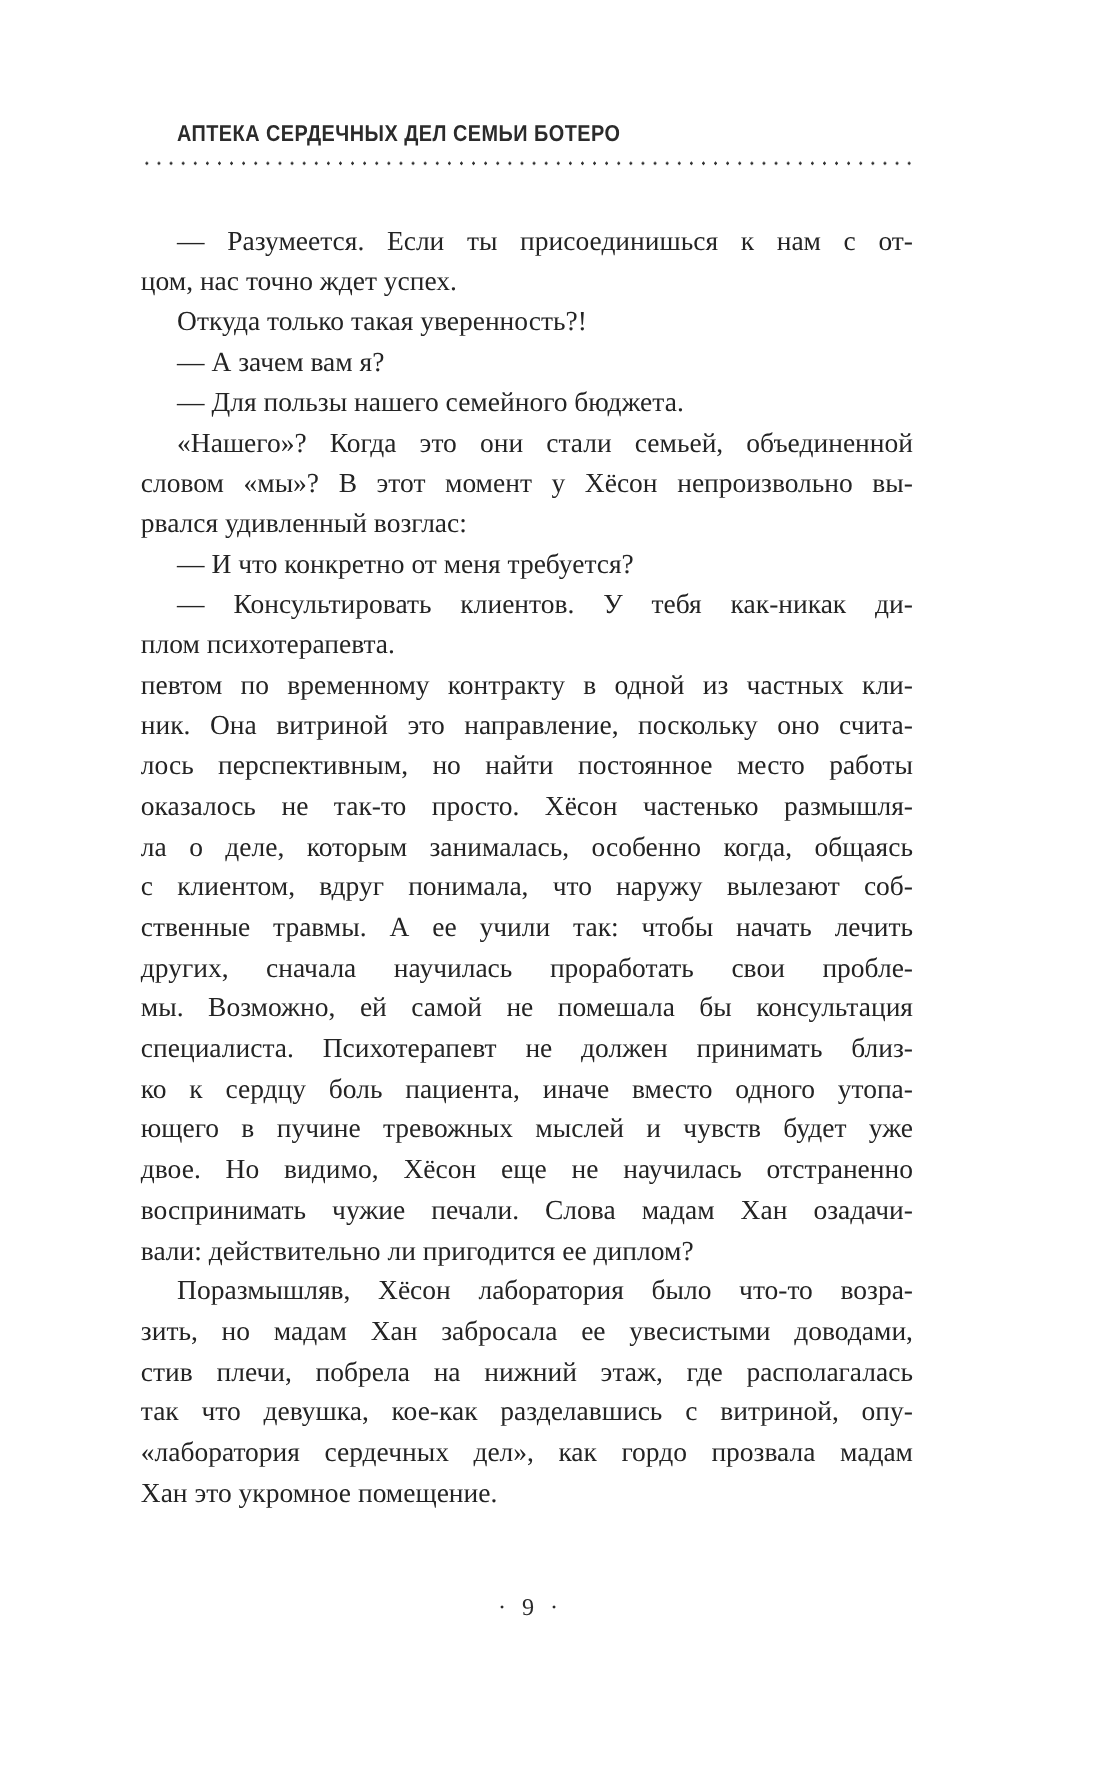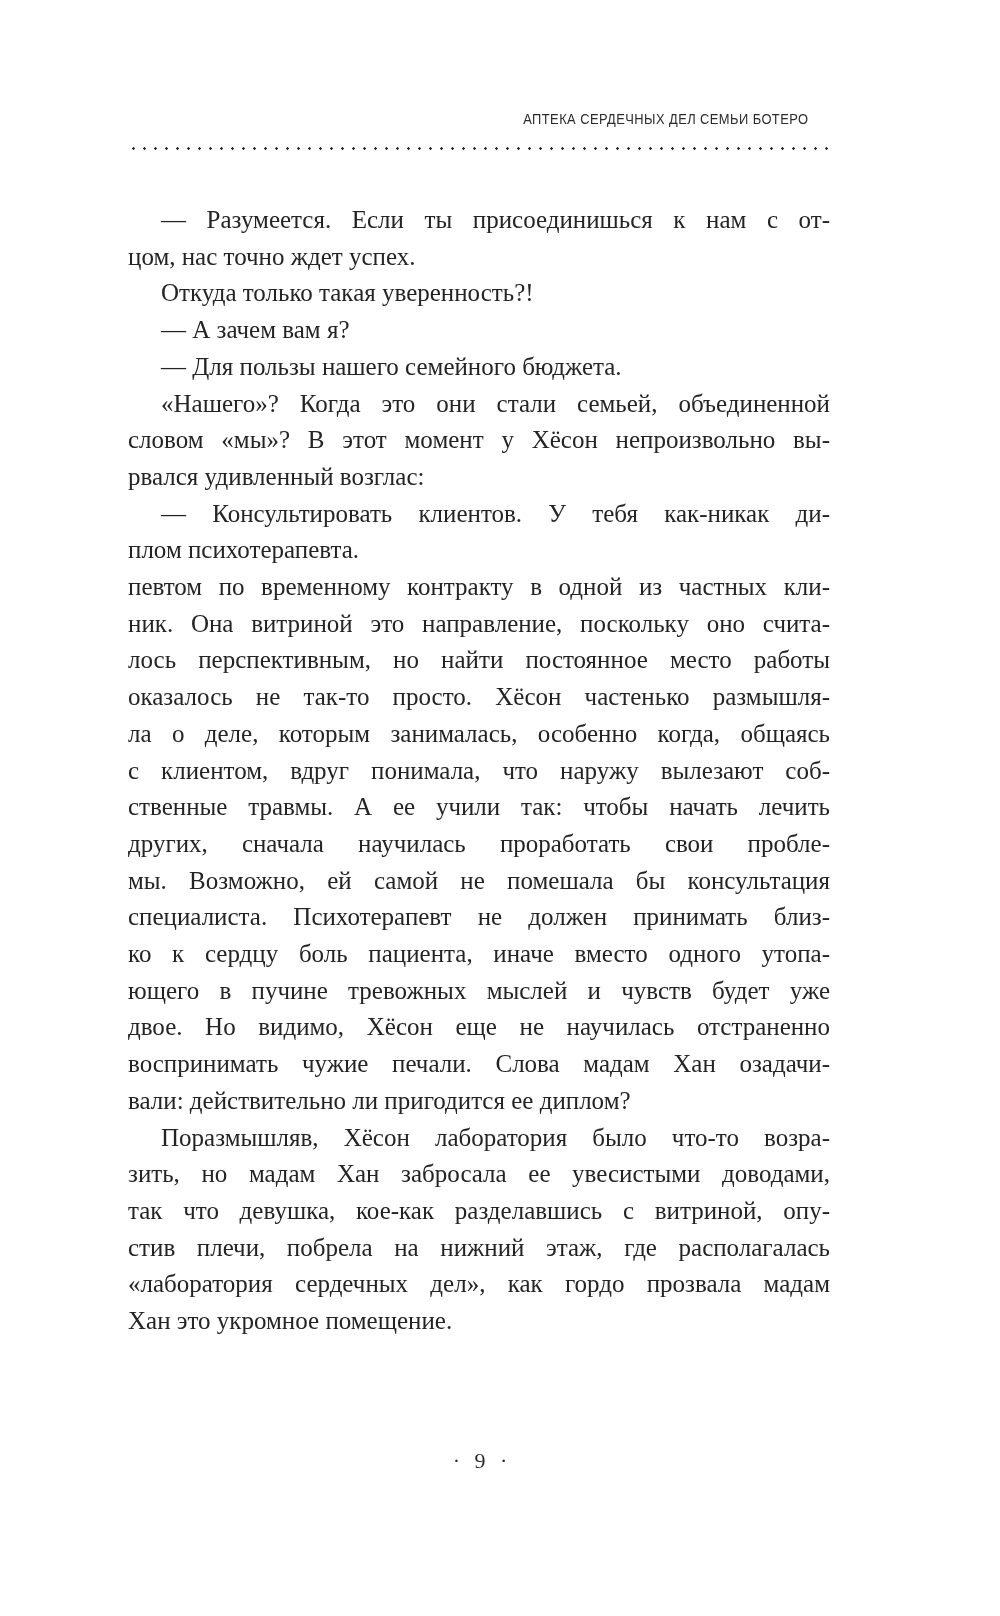--- a/index.html
+++ b/index.html
@@ -8,23 +8,23 @@
     width:1000px;height:1616px;
     background:#ffffff;
     overflow:hidden;
     font-family:"Liberation Serif","DejaVu Serif",serif;
     color:#242424;
   }
   
   #running-header{
     position:absolute;
     left:128px;width:704px;top:110px;
-    text-align:right;
+    text-align:left;
     font-family:"Liberation Sans","DejaVu Sans",sans-serif;
-    font-size:15px;font-weight:400;
+    font-size:21px;font-weight:700;
     color:#2b2b2b;
     letter-spacing:0.5px;
     white-space:nowrap;
   }
   #running-header .condense{
     display:inline-block;
     transform:scaleX(0.86);
     transform-origin:center center;
   }
   
@@ -85,20 +85,23 @@
       </div>
       <div class="para">
         <div class="line first last">— Для пользы нашего семейного бюджета.</div>
       </div>
       <div class="para">
         <div class="line first">«Нашего»? Когда это они стали семьей, объединенной</div>
         <div class="line">словом «мы»? В этот момент у Хёсон непроизвольно вы-</div>
         <div class="line last">рвался удивленный возглас:</div>
       </div>
       <div class="para">
+        <div class="line first last">— И что конкретно от меня требуется?</div>
+      </div>
+      <div class="para">
         <div class="line first">— Консультировать клиентов. У тебя как-никак ди-</div>
         <div class="line last">плом психотерапевта.</div>
       </div>
       <div class="para">
         <div class="line">певтом по временному контракту в одной из частных кли-</div>
         <div class="line">ник. Она витриной это направление, поскольку оно счита-</div>
         <div class="line">лось перспективным, но найти постоянное место работы</div>
         <div class="line">оказалось не так-то просто. Хёсон частенько размышля-</div>
         <div class="line">ла о деле, которым занималась, особенно когда, общаясь</div>
         <div class="line">с клиентом, вдруг понимала, что наружу вылезают соб-</div>
@@ -108,22 +111,22 @@
         <div class="line">специалиста. Психотерапевт не должен принимать близ-</div>
         <div class="line">ко к сердцу боль пациента, иначе вместо одного утопа-</div>
         <div class="line">ющего в пучине тревожных мыслей и чувств будет уже</div>
         <div class="line">двое. Но видимо, Хёсон еще не научилась отстраненно</div>
         <div class="line">воспринимать чужие печали. Слова мадам Хан озадачи-</div>
         <div class="line last">вали: действительно ли пригодится ее диплом?</div>
       </div>
       <div class="para">
         <div class="line first">Поразмышляв, Хёсон лаборатория было что-то возра-</div>
         <div class="line">зить, но мадам Хан забросала ее увесистыми доводами,</div>
+        <div class="line">стив плечи, побрела на нижний этаж, где располагалась</div>
         <div class="line">так что девушка, кое-как разделавшись с витриной, опу-</div>
-        <div class="line">стив плечи, побрела на нижний этаж, где располагалась</div>
         <div class="line">«лаборатория сердечных дел», как гордо прозвала мадам</div>
         <div class="line last">Хан это укромное помещение.</div>
       </div>
     </main>
 
   <div id="folio">· 9 ·</div>
 
 </div>
 
 </body></html>

